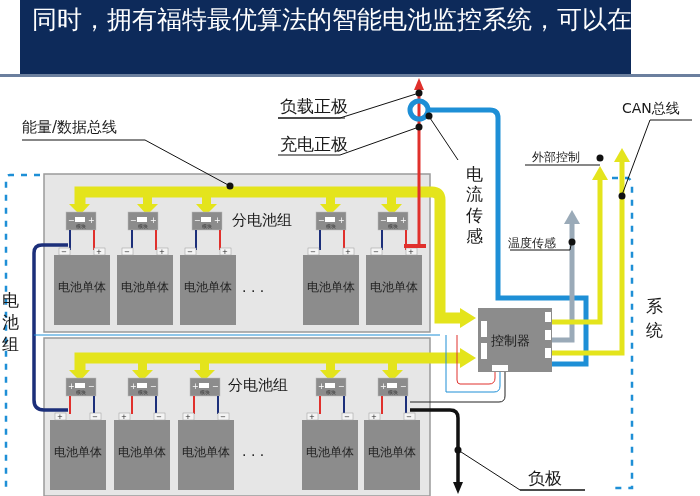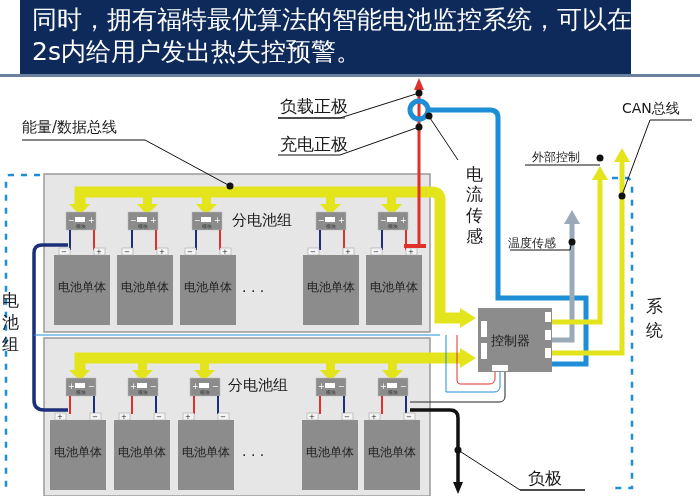--- a/index.html
+++ b/index.html
@@ -12,21 +12,20 @@
   svg { position:absolute; left:0; top:0; }
   .lbl { font-family:"DejaVu Sans", sans-serif; fill:#1a1a1a; }
   .cell-lbl { font-family:"DejaVu Sans", sans-serif; fill:#222; font-size:12px; }
   .mod-lbl { font-family:"DejaVu Sans", sans-serif; fill:#333; font-size:5px; }
 </style>
 </head>
 <body>
 
 <div class="header">
   <div class="header-line l1">同时，拥有福特最优算法的智能电池监控系统，可以在最短</div>
-  <div class="header-line l2">2s内给用户发出热失控预警。</div>
 </div>
 <div class="header-rule"></div>
 
 <svg width="700" height="496" viewBox="0 0 700 496">
   <defs>
     <marker id="arrY" markerWidth="4" markerHeight="4" refX="2" refY="2" orient="auto" markerUnits="strokeWidth">
       <path d="M0,0 L4,2 L0,4 Z" fill="#e4e41c"></path>
     </marker>
   </defs>
 

